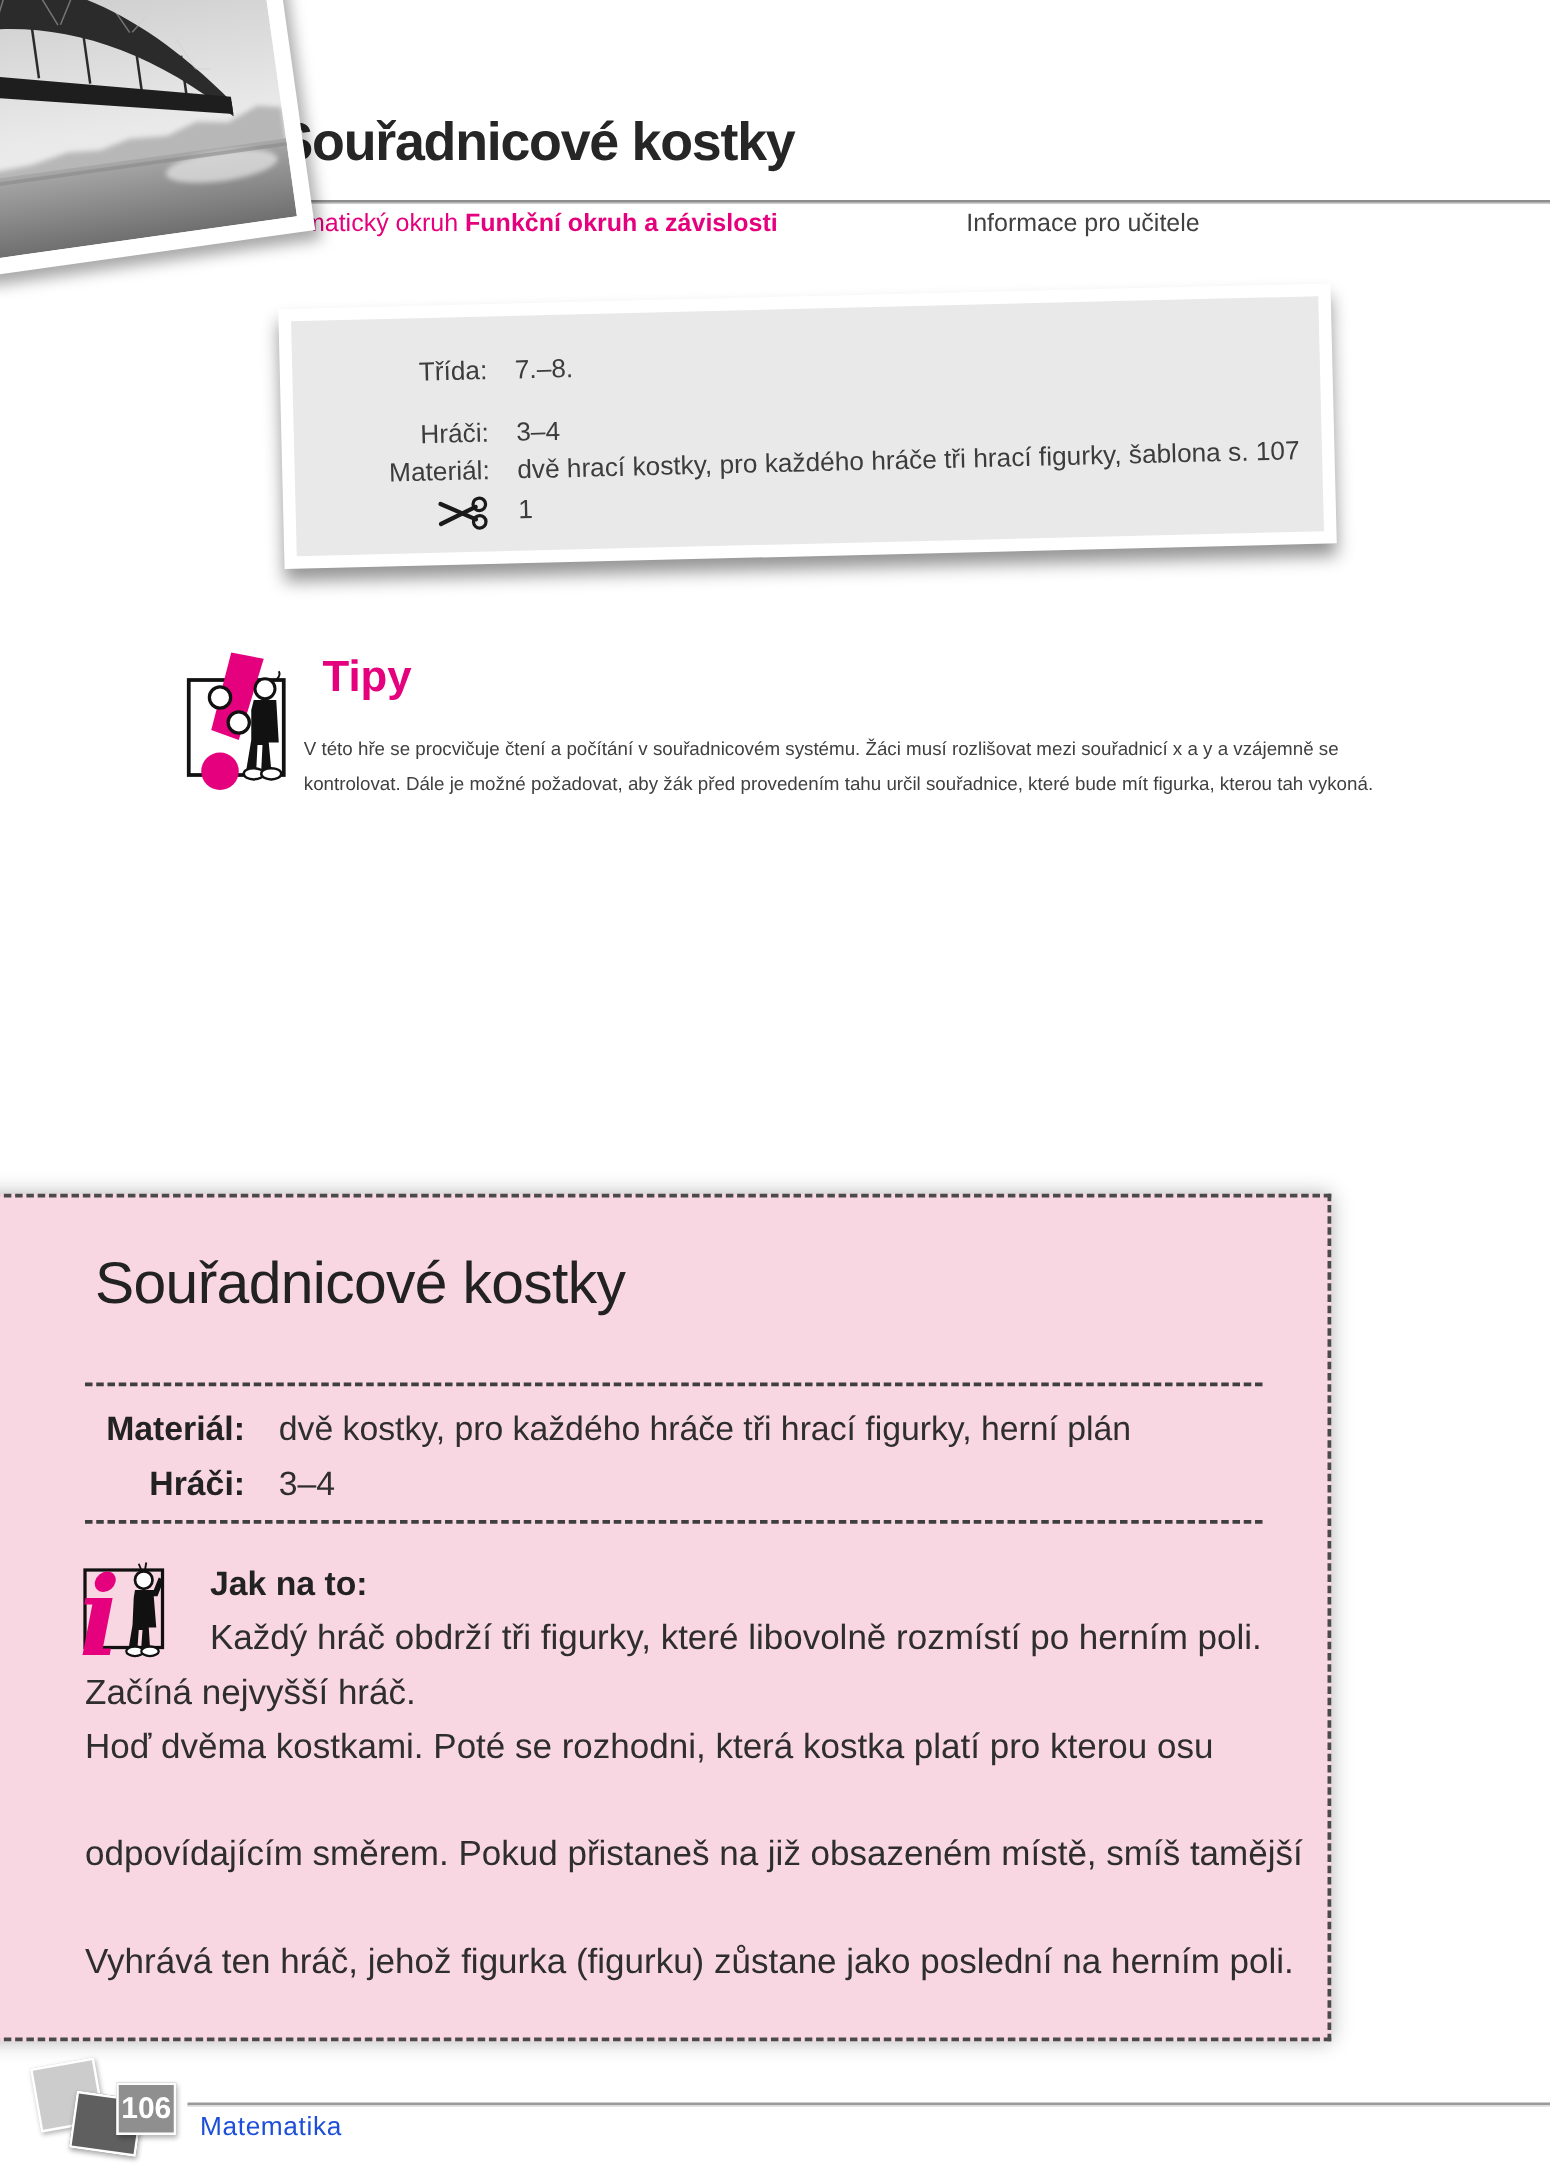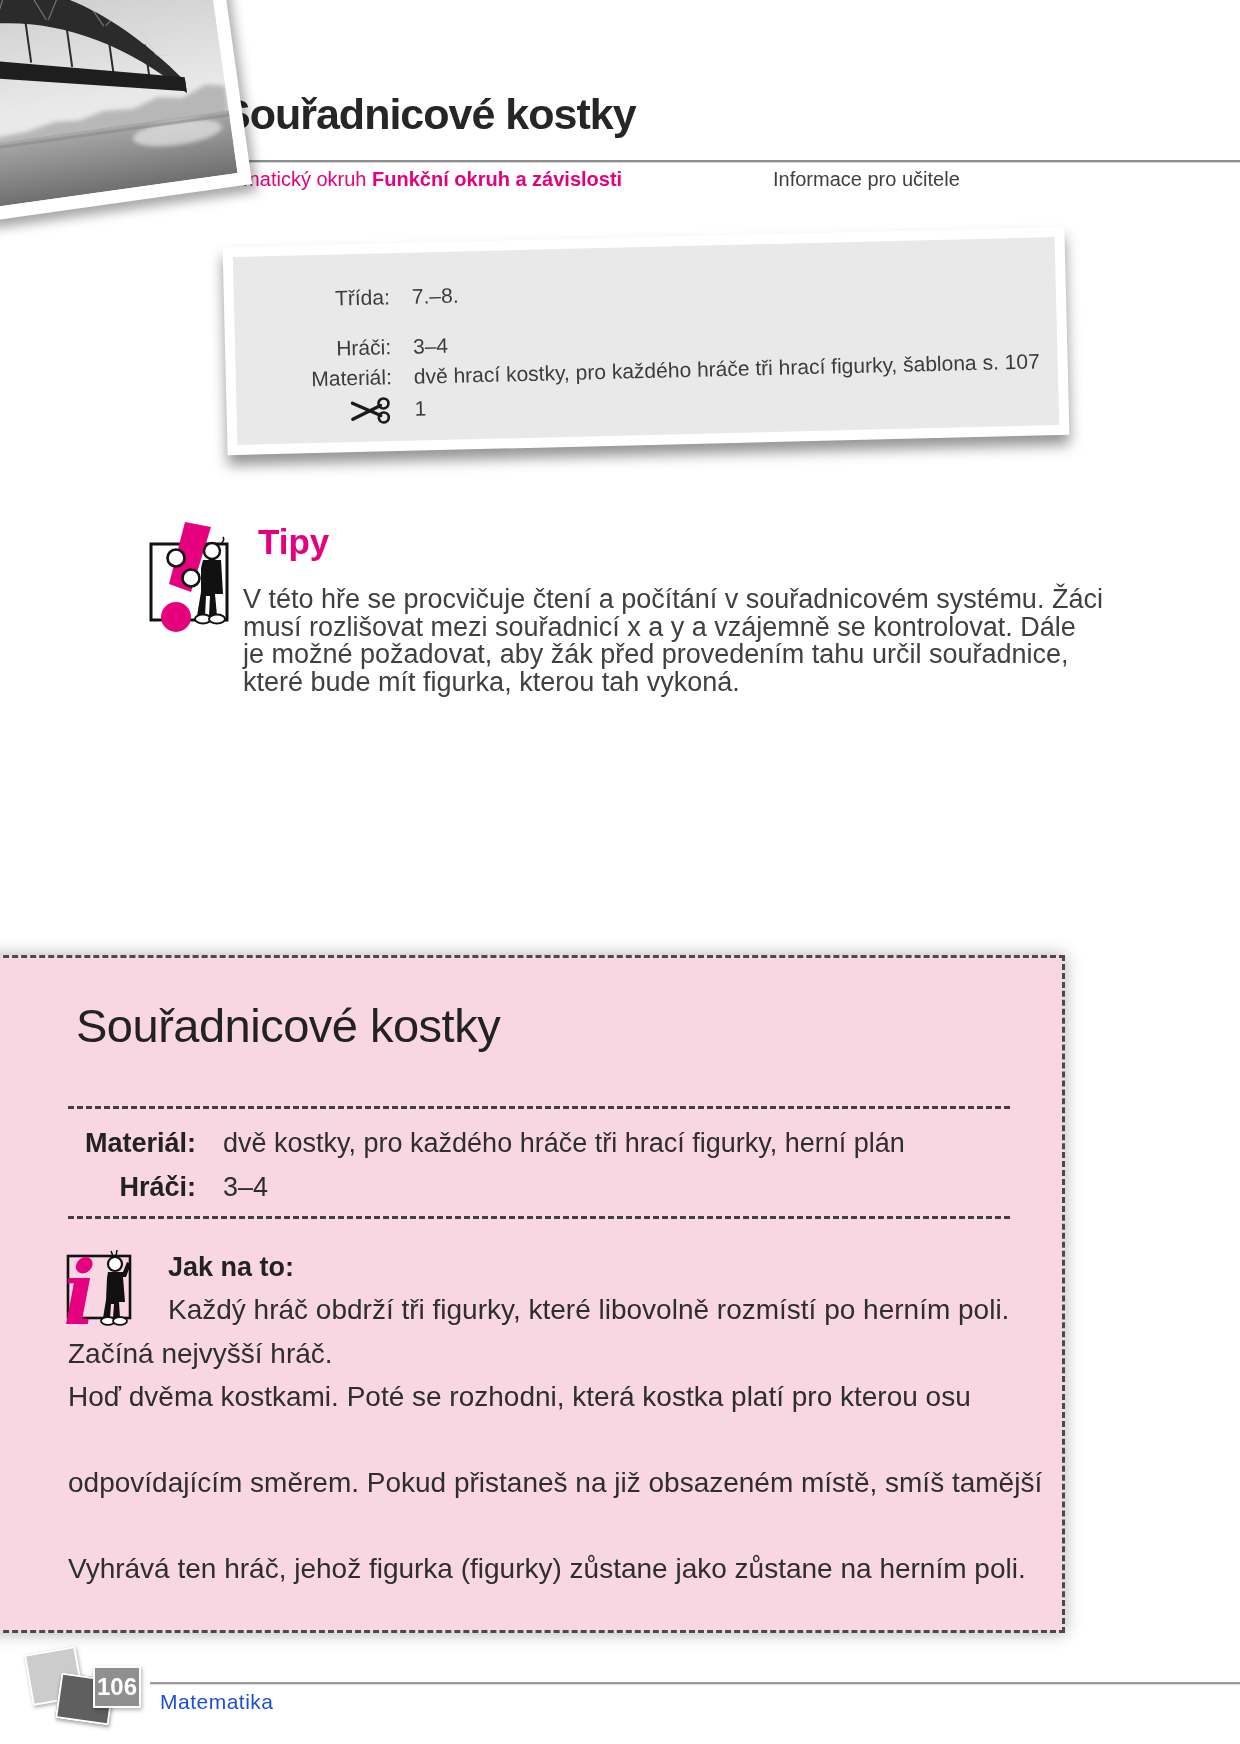--- a/index.html
+++ b/index.html
@@ -60,21 +60,21 @@
   .row-cut{top:143px;}
   .row-cut .lbl svg{display:inline-block;vertical-align:middle;}
   
   .tips-icon{position:absolute;left:145px;top:520px;width:96px;height:132px;}
   .tips-heading{
     position:absolute;left:243px;top:522px;
     font-size:35px;font-weight:bold;color:#e5007d;margin-left:15px;
   }
   .tips-body{
     position:absolute;left:243px;top:586px;width:860px;
-    font-size:27px;line-height:27.5px;color:#404040;
+    font-size:15px;line-height:27.5px;color:#404040;
   }
   
   .cutout{
     position:absolute;left:-24px;top:955px;width:1089px;height:678px;
     box-sizing:border-box;
     background:#f8d6e2;
     border:3px dashed #4a4a4a;
     box-shadow:0 0 16px rgba(0,0,0,.30);
   }
   .cutout-title{
@@ -266,21 +266,21 @@
         <ellipse cx="43" cy="77" rx="7" ry="3.8" fill="#fff" stroke="#111" stroke-width="1.8"></ellipse>
         <ellipse cx="55" cy="77" rx="7" ry="3.8" fill="#fff" stroke="#111" stroke-width="1.8"></ellipse>
       </svg>
     </div>
     <div class="howto-heading">Jak na to:</div>
 
     <div class="ht-line first ht-1">Každý hráč obdrží tři figurky, které libovolně rozmístí po herním poli.</div>
     <div class="ht-line ht-2">Začíná nejvyšší hráč.</div>
     <div class="ht-line ht-3">Hoď dvěma kostkami. Poté se rozhodni, která kostka platí pro kterou osu</div>
     <div class="ht-line ht-5">odpovídajícím směrem. Pokud přistaneš na již obsazeném místě, smíš tamější</div>
-    <div class="ht-line ht-7">Vyhrává ten hráč, jehož figurka (figurky) zůstane jako zůstane na herním poli.</div>
+    <div class="ht-line ht-7">Vyhrává ten hráč, jehož figurka (figurku) zůstane jako poslední na herním poli.</div>
 
   </div>
 
   <div class="sq sq-light"></div>
   <div class="sq sq-dark"></div>
   <div class="sq sq-badge">106</div>
   <div class="footer-rule"></div>
   <div class="footer-subject">Matematika</div>
 
 </div>

